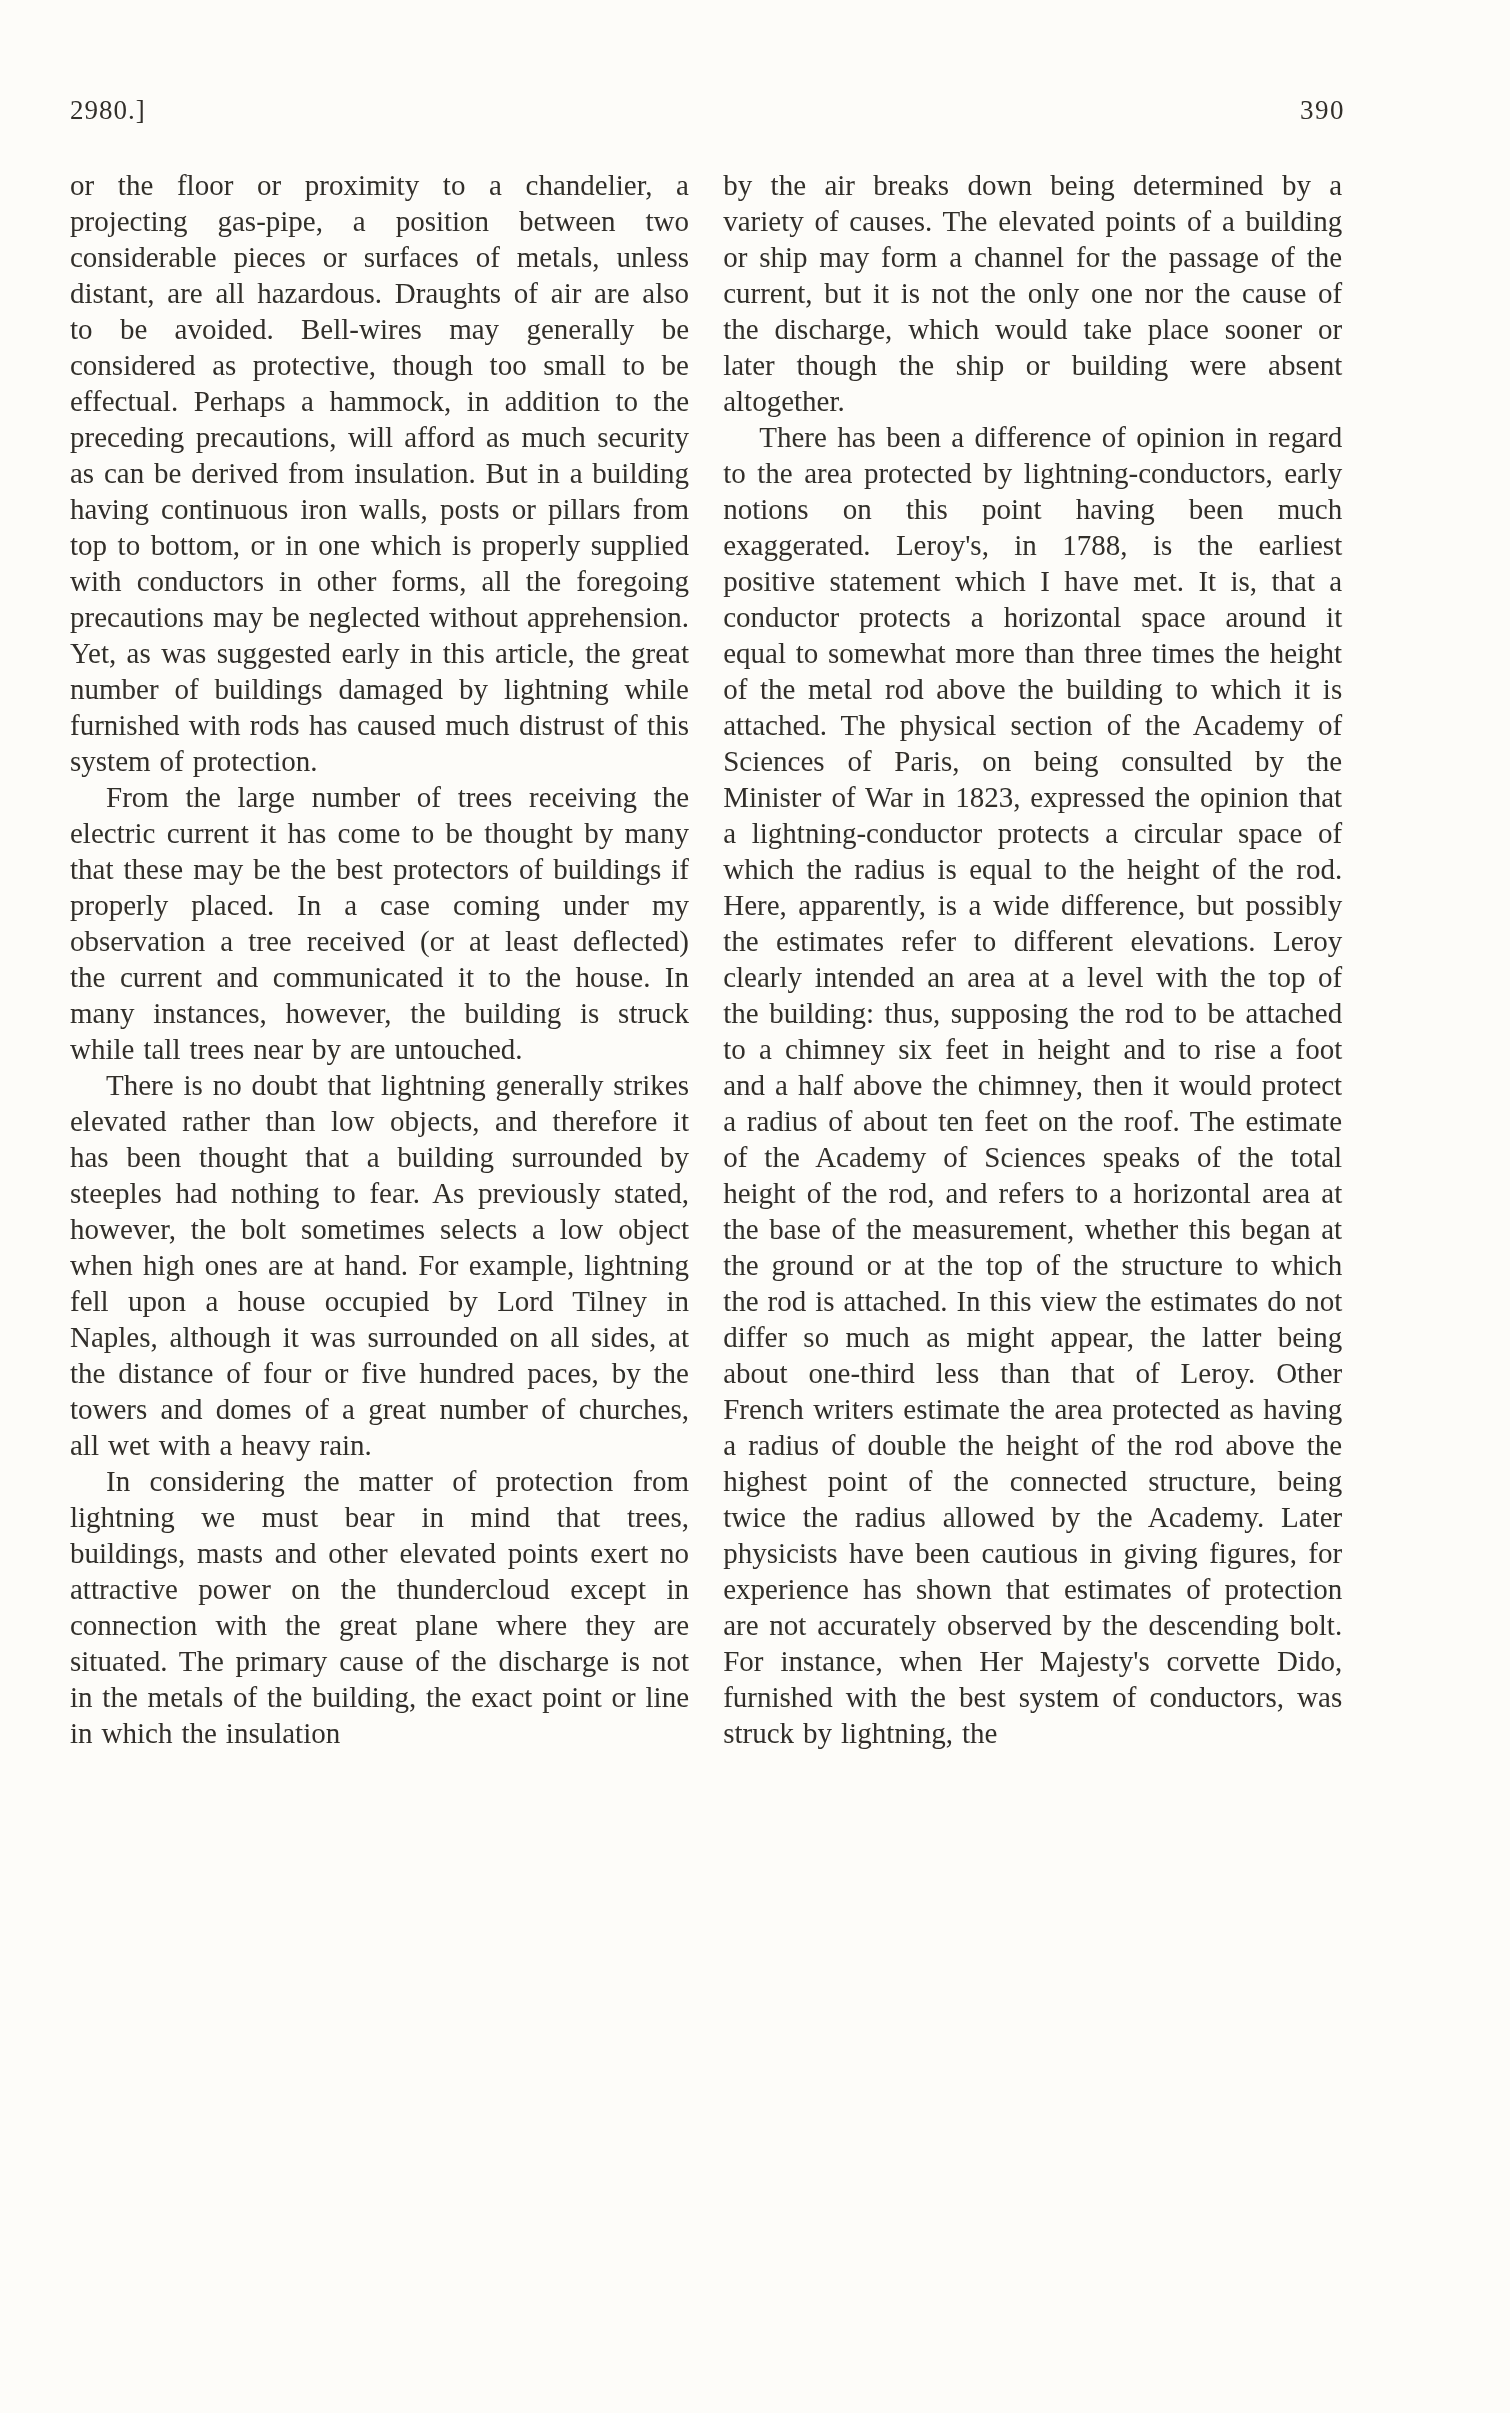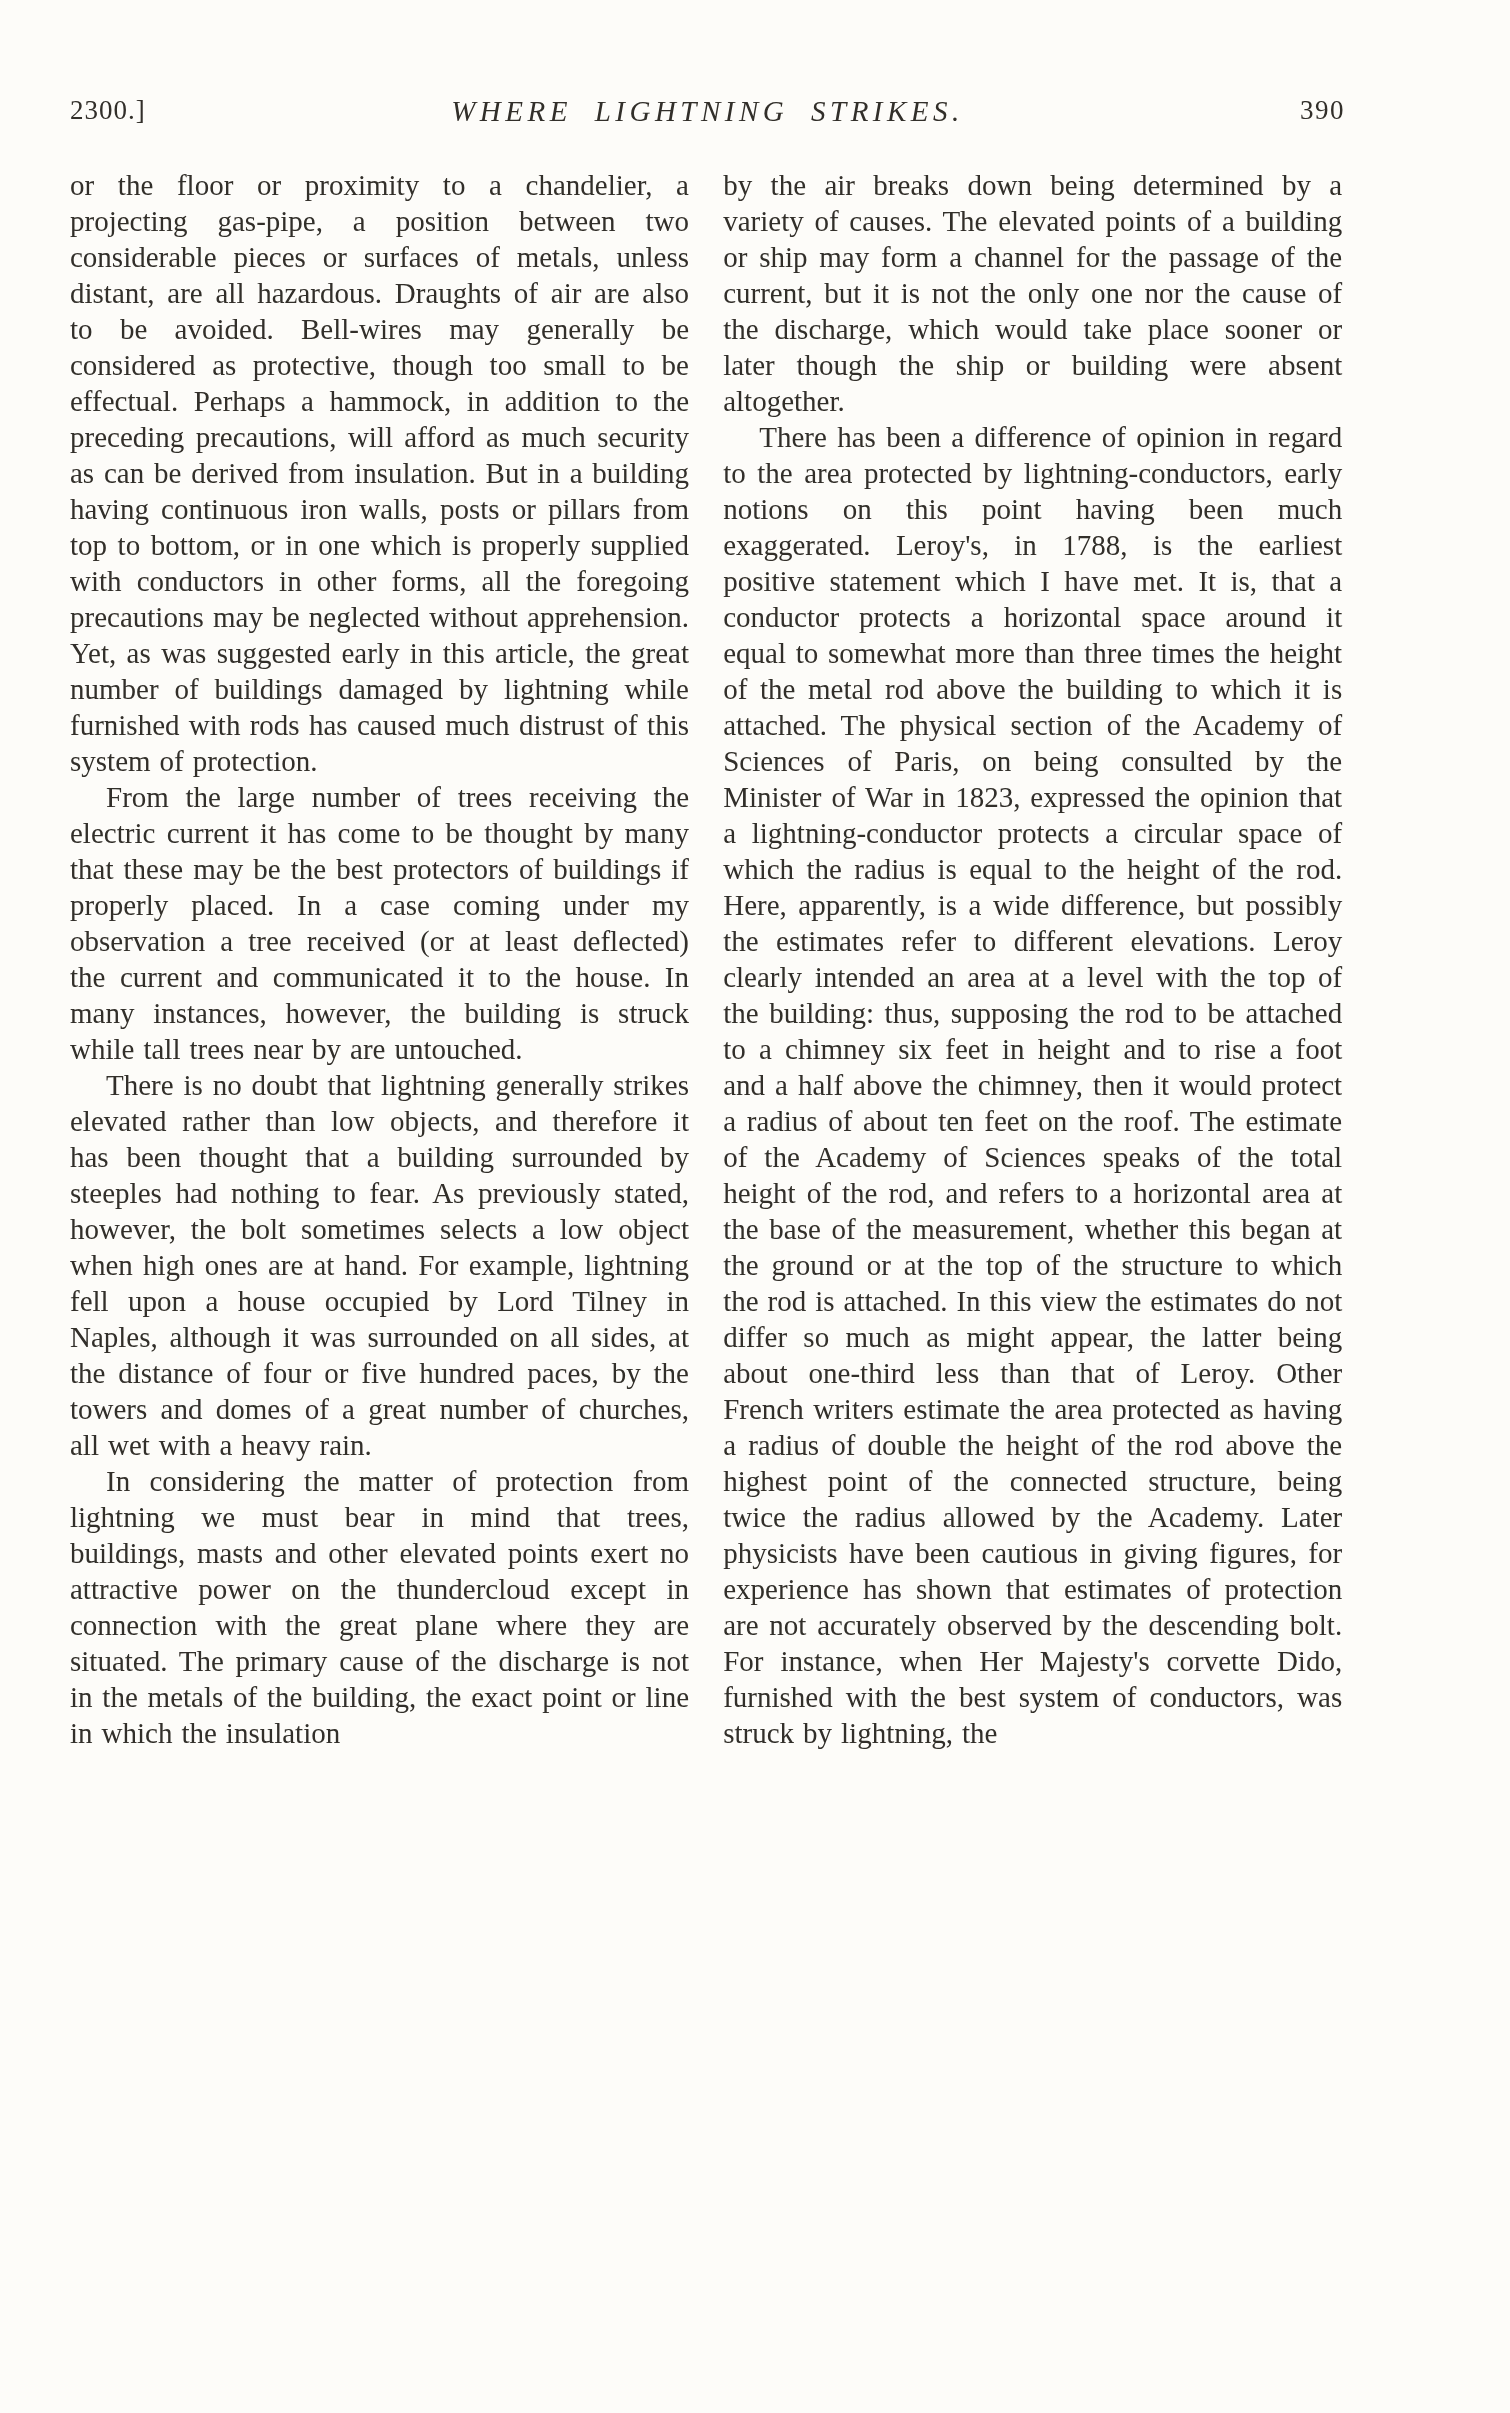--- a/index.html
+++ b/index.html
@@ -69,22 +69,21 @@
   .para.continuation {
     text-indent: 0;
   }
 </style>
 </head>
 <body>
 
 <div class="page">
 
   <div class="page-header">
-    <span class="issue-date">2300.]</span>
-    <span class="article-title">WHERE LIGHTNING STRIKES.</span>
+    <span class="issue-date">2980.]</span>
     <span class="page-number">390</span>
   </div>
 
   <div class="text-columns">
 
     <div class="column">
       <p class="para continuation">or the floor or proximity to a chandelier, a projecting gas-pipe, a position between two considerable pieces or surfaces of metals, unless distant, are all hazardous. Draughts of air are also to be avoided. Bell-wires may generally be considered as protective, though too small to be effectual. Perhaps a hammock, in addition to the preceding precautions, will afford as much security as can be derived from insulation. But in a building having continuous iron walls, posts or pillars from top to bottom, or in one which is properly supplied with conductors in other forms, all the foregoing precautions may be neglected without apprehension. Yet, as was suggested early in this article, the great number of buildings damaged by lightning while furnished with rods has caused much distrust of this system of protection.</p>
       <p class="para">From the large number of trees receiving the electric current it has come to be thought by many that these may be the best protectors of buildings if properly placed. In a case coming under my observation a tree received (or at least deflected) the current and communicated it to the house. In many instances, however, the building is struck while tall trees near by are untouched.</p>
       <p class="para">There is no doubt that lightning generally strikes elevated rather than low objects, and therefore it has been thought that a building surrounded by steeples had nothing to fear. As previously stated, however, the bolt sometimes selects a low object when high ones are at hand. For example, lightning fell upon a house occupied by Lord Tilney in Naples, although it was surrounded on all sides, at the distance of four or five hundred paces, by the towers and domes of a great number of churches, all wet with a heavy rain.</p>
       <p class="para">In considering the matter of protection from lightning we must bear in mind that trees, buildings, masts and other elevated points exert no attractive power on the thundercloud except in connection with the great plane where they are situated. The primary cause of the discharge is not in the metals of the building, the exact point or line in which the insulation</p>

